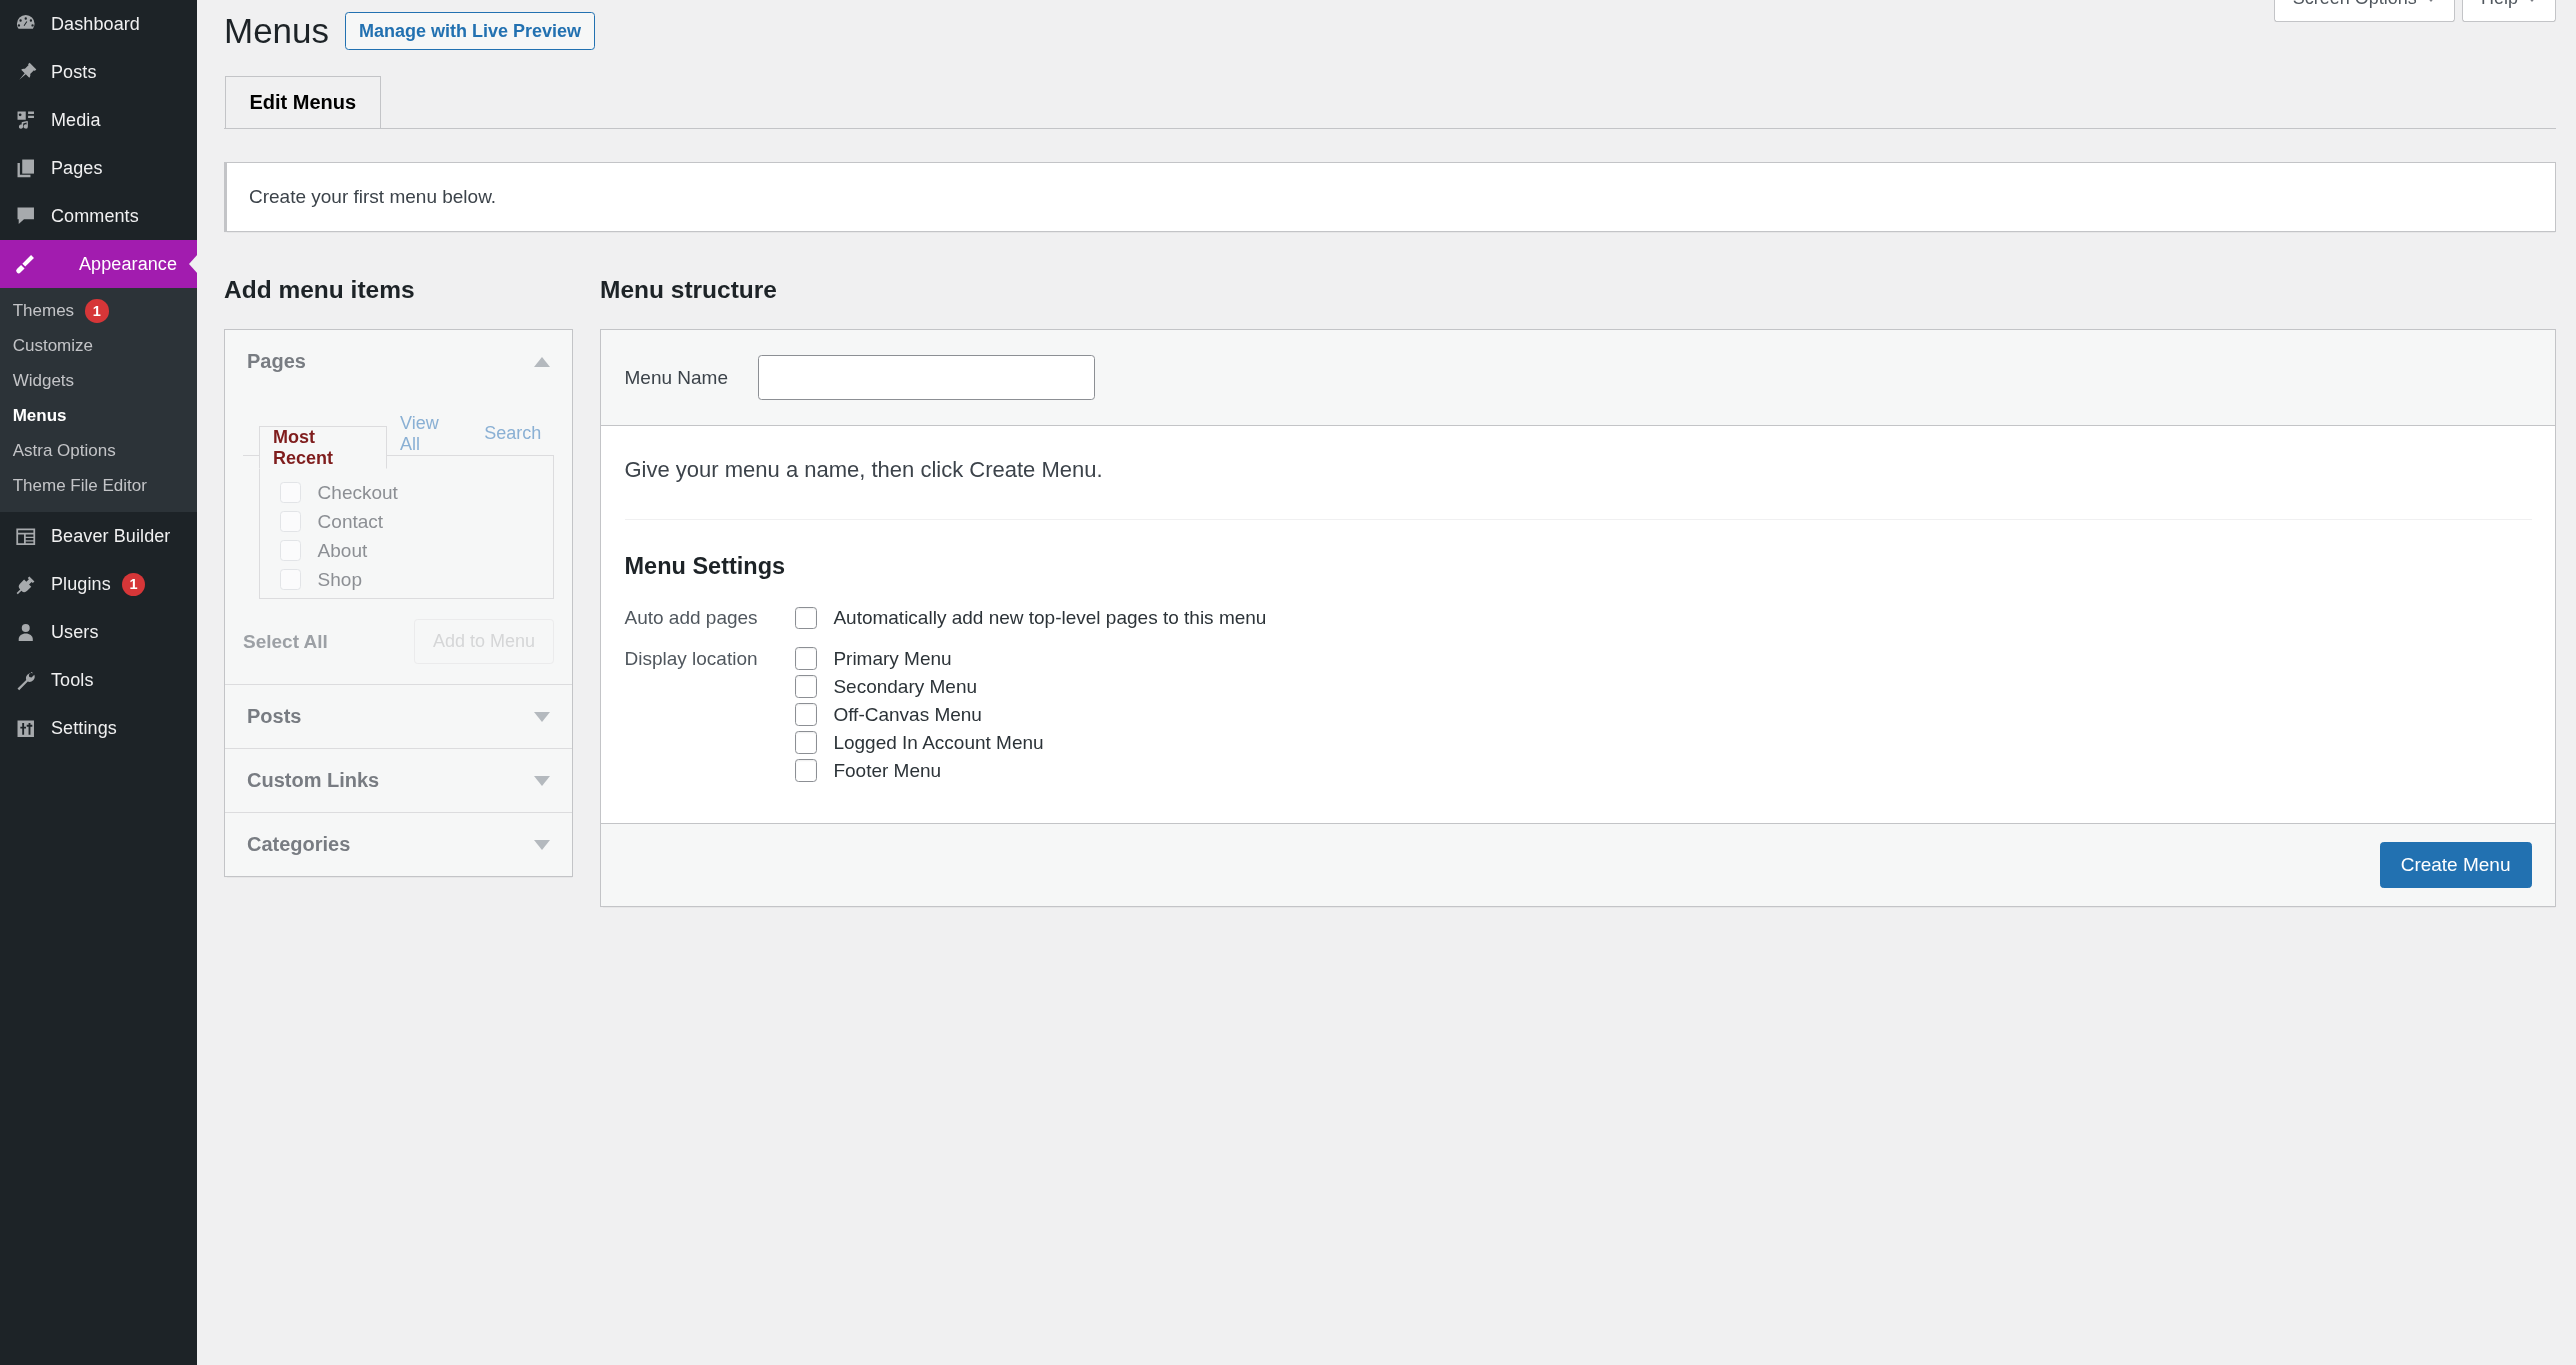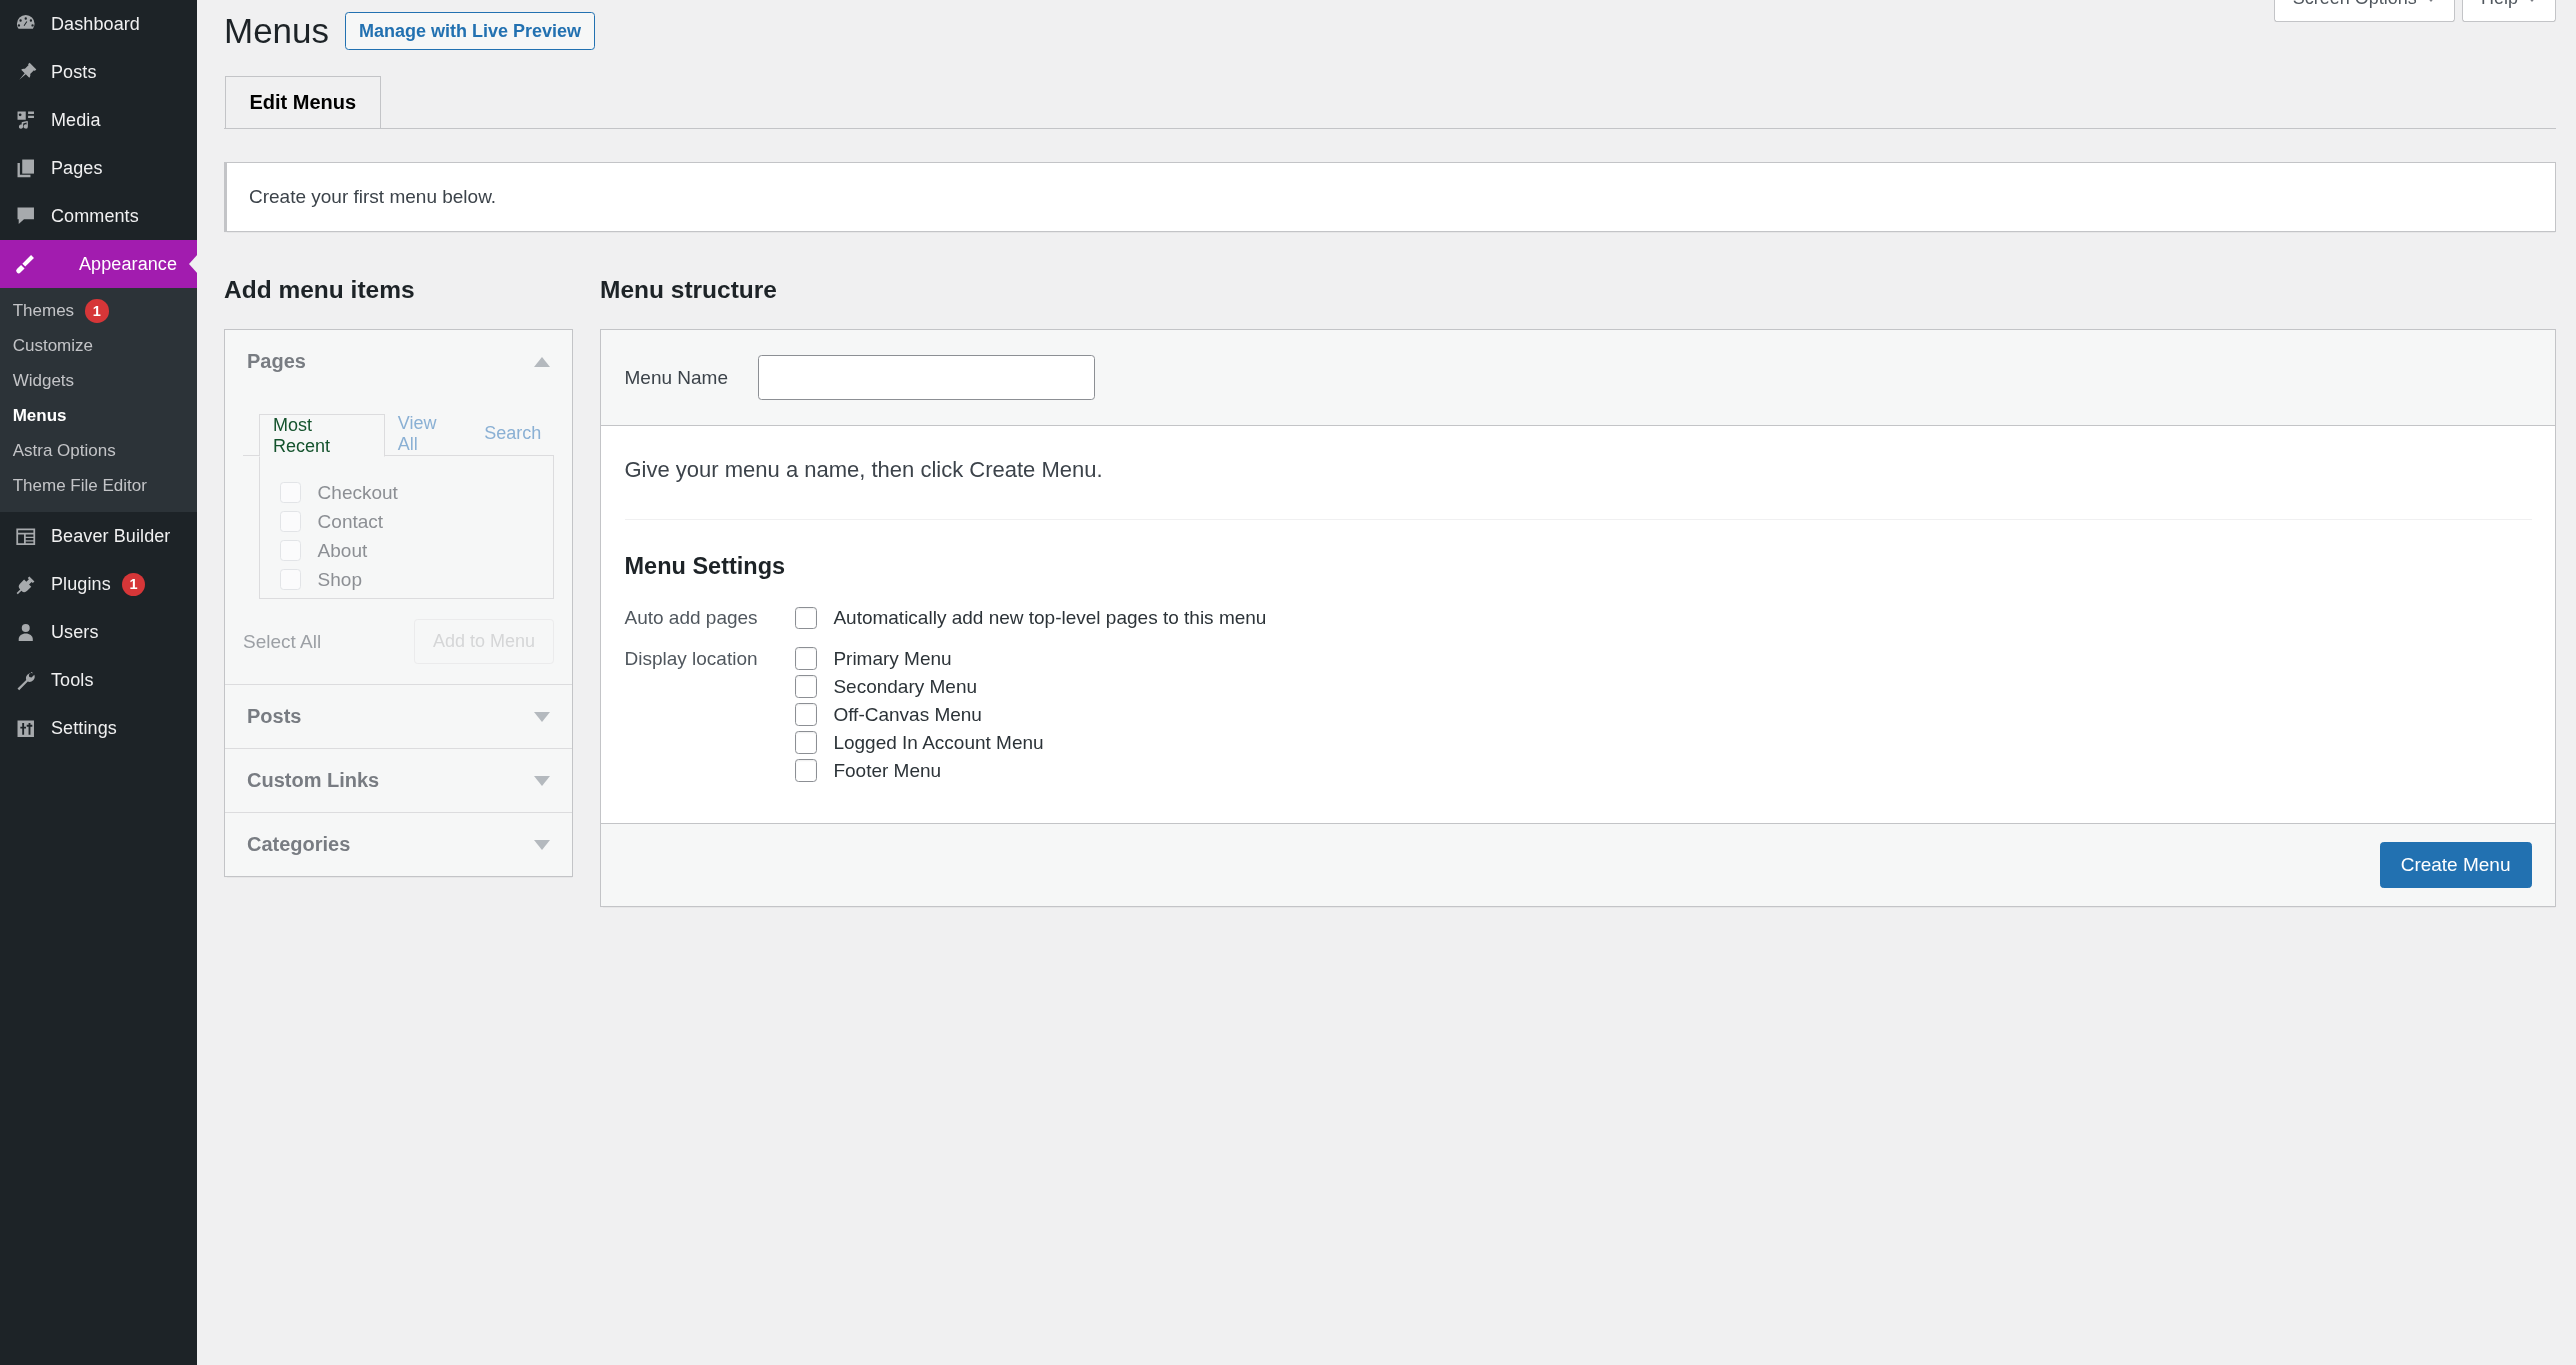--- a/index.html
+++ b/index.html
@@ -281,24 +281,24 @@
     height: 43px;
     display: inline-flex;
     align-items: center;
     cursor: pointer;
     color: #8ab0d4;
   }
   .pt-tab.tabs {
     background: #f6f7f7;
     border: 0.9px solid #dcdcde;
     border-bottom-color: #f6f7f7;
-    color: #14532d;
-    font-weight: 400;
+    color: #7f1d1d;
+    font-weight: 700;
     position: relative;
-    top: 2px;
+    top: 14px;
   }
 
   .tabs-panel {
     background: #f6f7f7;
     border: 0.9px solid #dcdcde;
     border-top: none;
     margin: 0 0 0 16.3px;
     padding: 22px 0 18px 20px;
     height: 143px;
     overflow: hidden;
@@ -326,20 +326,21 @@
     display: flex;
     align-items: center;
     justify-content: space-between;
     padding: 20px 18px 20px 18px;
     background: #f6f7f7;
   }
   .select-all-link {
     font-size: 19px;
     color: #9ca0a5;
     cursor: pointer;
+    font-weight: bold;
   }
   .btn-disabled {
     display: inline-flex;
     align-items: center;
     justify-content: center;
     height: 45px;
     padding: 0 18px;
     border: 0.9px solid #ebebec;
     border-radius: 3.6px;
     background: #f6f7f7;

